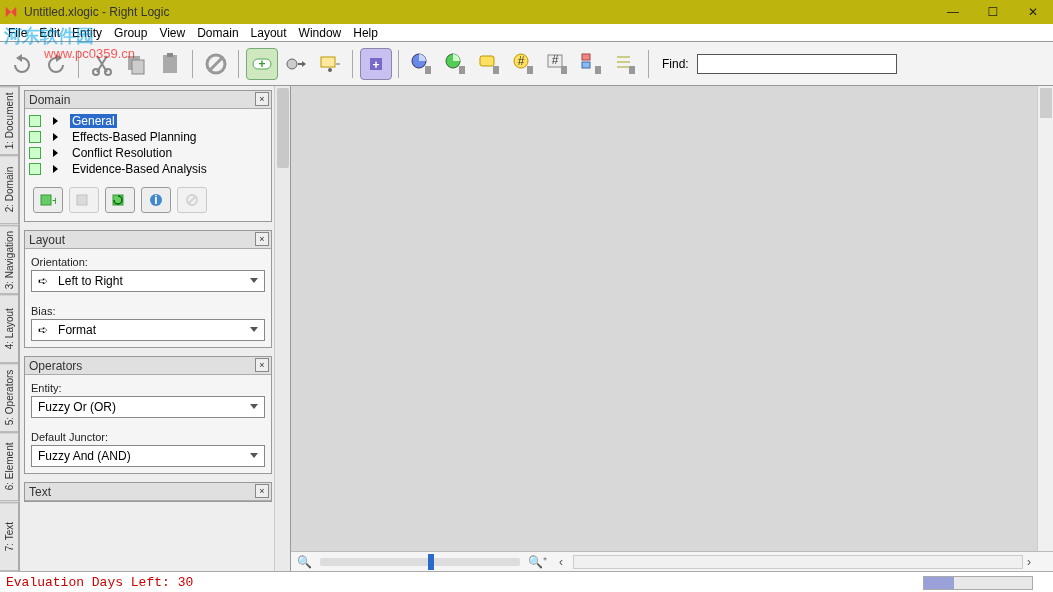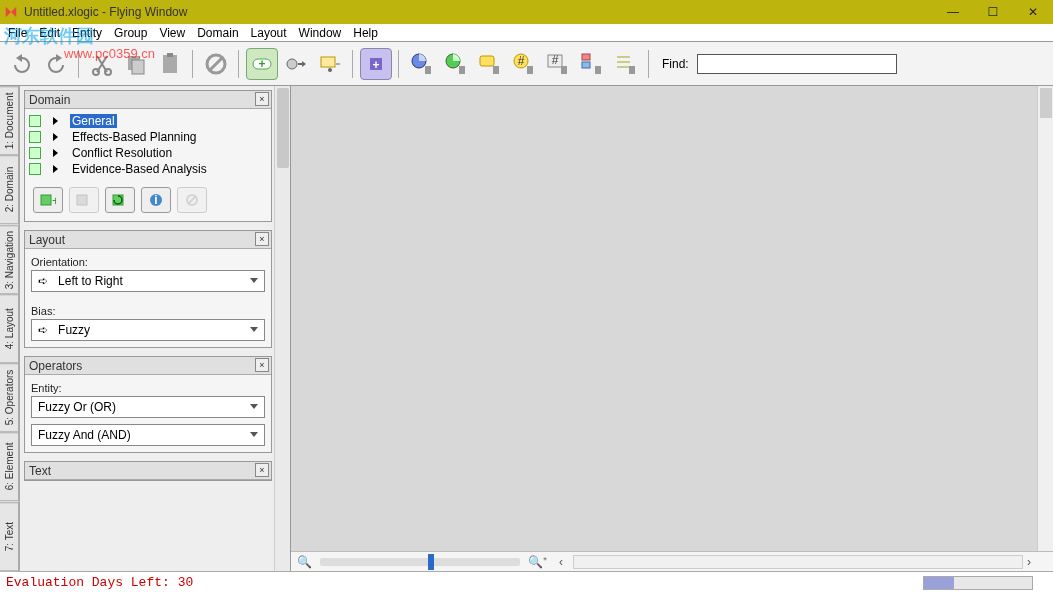--- a/index.html
+++ b/index.html
@@ -13,21 +13,21 @@
 
 .menubar { height: 18px; background: #fff; border-bottom: 1px solid #999; display: flex; align-items: center; padding: 0 2px; }
 .menubar .menu-item { padding: 1px 6px; color: #000; cursor: pointer; }
 
 .toolbar { height: 44px; background: #f3f3f3; border-bottom: 1px solid #999; display: flex; align-items: center; padding: 0 6px; gap: 2px; position: relative; }
 .tool-btn { width: 32px; height: 32px; border-radius: 4px; display: flex; align-items: center; justify-content: center; cursor: pointer; position: relative; }
 .tool-sep { width: 2px; height: 28px; border-left: 1px solid #aaa; margin: 0 4px; }
 .tool-btn svg { width: 24px; height: 24px; }
 
 .watermark { position: absolute; left: 4px; top: 24px; font-size: 18px; font-weight: bold; color: rgba(0, 160, 230, 0.55); pointer-events: none; z-index: 50; }
-.watermark-sub { position: absolute; left: 64px; top: 46px; font-size: 13px; color: rgba(255, 0, 0, 0.65); pointer-events: none; z-index: 50; }
+.watermark-sub { position: absolute; left: 44px; top: 46px; font-size: 13px; color: rgba(255, 0, 0, 0.65); pointer-events: none; z-index: 50; }
 
 .body-area { height: 486px; display: flex; background: #eee; border-bottom: 1px solid #aaa; }
 
 .vtabs { width: 20px; display: flex; flex-direction: column; background: #eee; border-right: 1px solid #aaa; }
 .vtab { flex: 1; border: 1px solid #aaa; border-right: none; background: #e6e6e6; display: flex; align-items: center; justify-content: center; writing-mode: vertical-rl; transform: rotate(180deg); font-size: 10px; color: #333; cursor: pointer; min-height: 0; }
 
 .sidebar { width: 270px; background: #eee; display: flex; flex-direction: column; position: relative; }
 .sidebar-scroll { position: absolute; right: 0; top: 0; width: 16px; height: 100%; background: #eaeaea; border-left: 1px solid #ccc; }
 .sidebar-scroll .thumb { position: absolute; left: 2px; top: 2px; width: 12px; height: 80px; background: #c8c8c8; border-radius: 2px; }
 
@@ -70,21 +70,21 @@
 .find-input { width: 200px; height: 20px; border: 1px solid #555; background: #fff; margin-left: 6px; padding: 0 4px; }
 </style>
 </head>
 <body>
 
 <div class="titlebar">
   <svg class="app-icon" viewBox="0 0 16 16">
       <path fill="#e44" d="M2 2 L8 8 L2 14 Z"></path>
       <path fill="#e44" d="M14 2 L8 8 L14 14 Z"></path>
     </svg>
-  <span class="title">Untitled.xlogic - Flying Window</span>
+  <span class="title">Untitled.xlogic - Right Logic</span>
   <div class="win-controls">
     <div class="win-btn">
         <span>—</span>
       </div>
     <div class="win-btn">
         <span>☐</span>
       </div>
     <div class="win-btn close">
         <span>✕</span>
       </div>
@@ -308,35 +308,36 @@
       </div>
       <div class="field-label">Orientation:</div>
       <div class="combo">
         <span class="arrow-icon">➪</span>
         <span>Left to Right</span>
         <span class="caret"></span>
       </div>
       <div class="field-label">Bias:</div>
       <div class="combo">
         <span class="arrow-icon">➪</span>
-        <span>Fuzzy</span>
+        <span>Format</span>
         <span class="caret"></span>
       </div>
     </div>
 
     <div class="panel">
       <div class="panel-header">
         <span>Operators</span>
         <span class="close-x">×</span>
       </div>
       <div class="field-label">Entity:</div>
       <div class="combo">
         <span>Fuzzy Or (OR)</span>
         <span class="caret"></span>
       </div>
+      <div class="field-label">Default Junctor:</div>
       <div class="combo">
         <span>Fuzzy And (AND)</span>
         <span class="caret"></span>
       </div>
     </div>
 
     <div class="panel" style="margin-bottom:8px;">
       <div class="panel-header">
         <span>Text</span>
         <span class="close-x">×</span>

